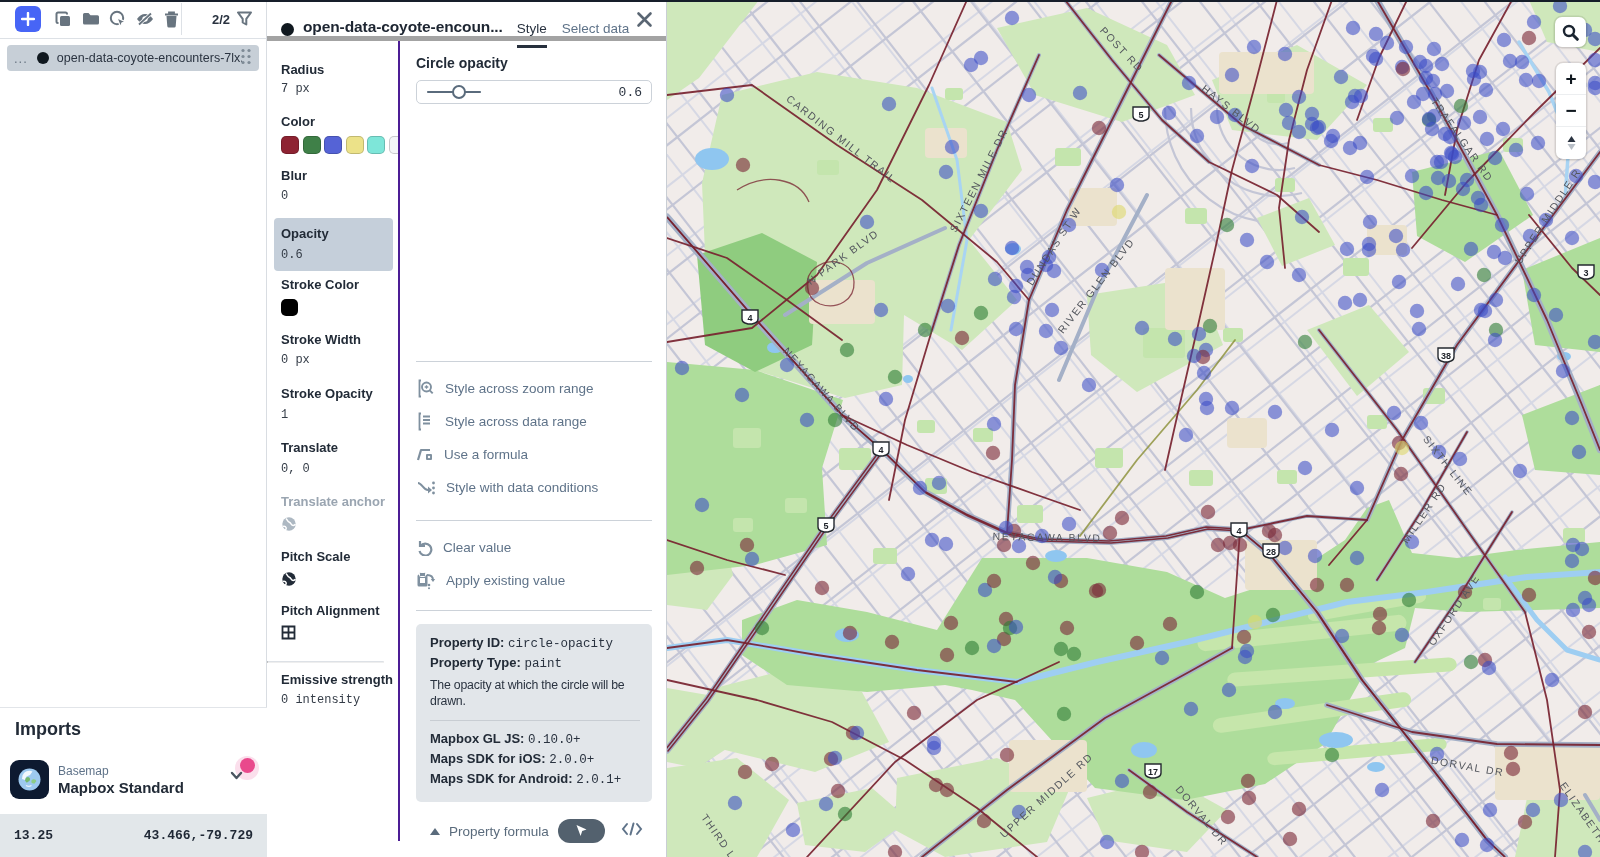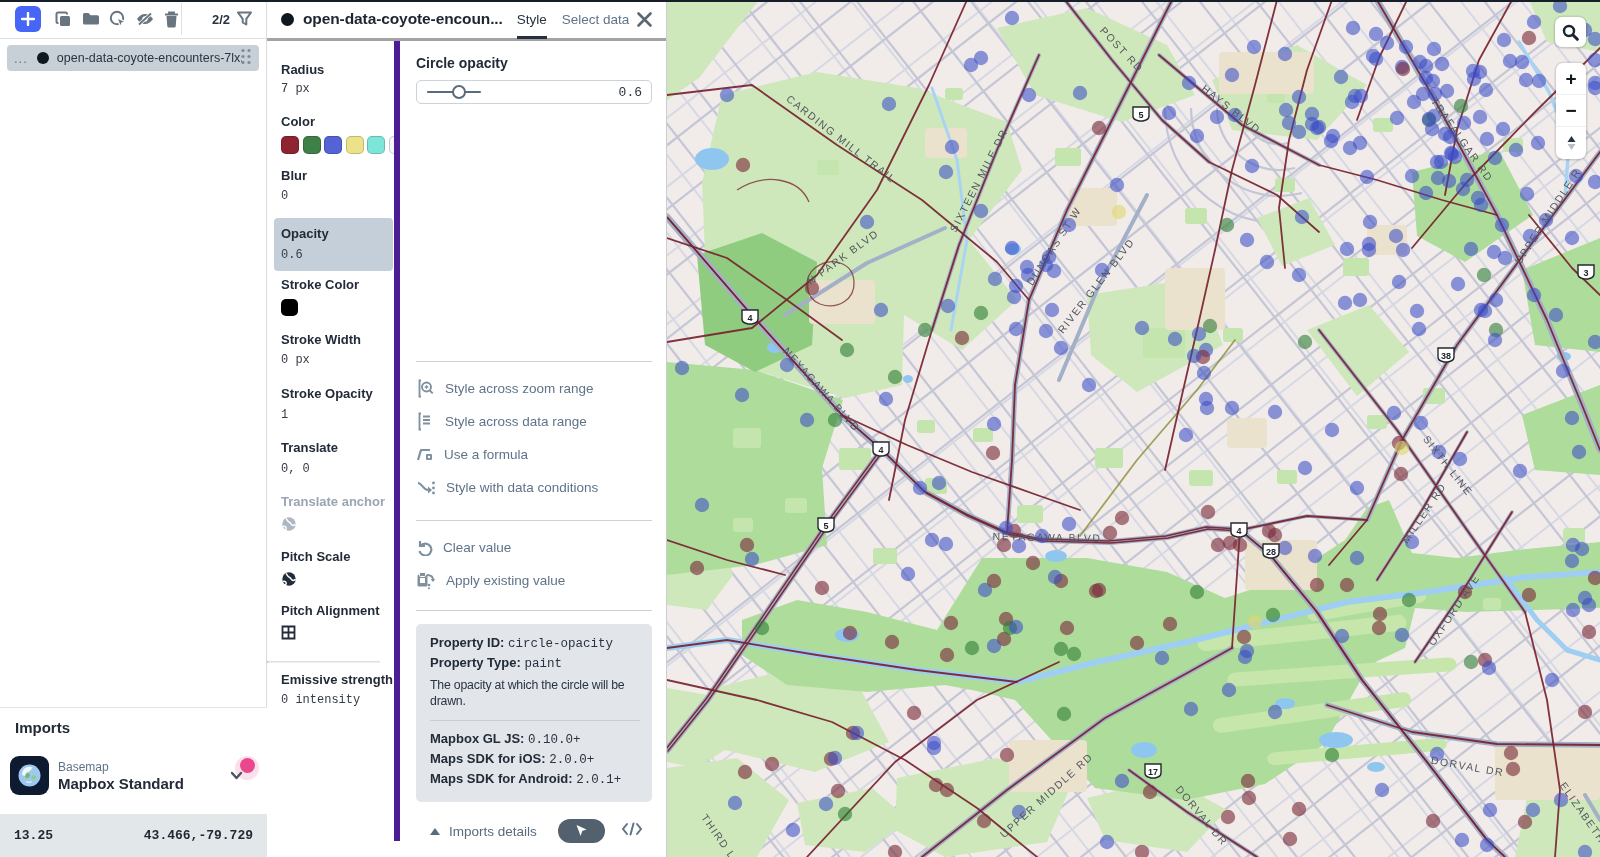--- a/index.html
+++ b/index.html
@@ -14,36 +14,36 @@
 .toolbar{height:39px;border-bottom:1px solid #dde1e6;display:flex;align-items:center;padding:0 15px;position:relative}
 .addbtn{width:26px;height:26px;background:#4765f6;border-radius:6px;color:#fff;display:flex;align-items:center;justify-content:center}
 .tbi{width:27px;display:flex;justify-content:center;align-items:center}
 .tbsep{position:absolute;left:181px;top:3px;bottom:3px;width:1px;background:#dde1e6}
 .count{position:absolute;right:36px;font-size:13px;font-weight:bold;color:#2a3340}
 .funnel{position:absolute;right:14px;top:11px}
 .lrow{height:26px;margin:0 7px 6px;display:flex;align-items:center;border-radius:4px;position:relative;font-size:13px;color:#2a3340}
 .lrow.sel{background:#c7cfd7}
 .dots6{position:absolute;right:7px;top:50%;transform:translateY(-50%)}
 .imports{position:absolute;left:0;bottom:43px;width:267px;height:107px;border-top:1px solid #e2e5e9;background:#fff;padding:11px 15px 0}
-.imports h3{font-size:15px;color:#222b37}
+.imports h3{font-size:18px;color:#222b37}
 .imp-row{display:flex;align-items:center;margin-top:20px;position:relative}
 .thumb{width:39px;height:39px;border-radius:9px;background:#0d1a30;display:flex;align-items:center;justify-content:center}
 .imp-t{margin-left:9px}
 .imp-t .a{font-size:12px;color:#5f7389}
 .imp-t .b{font-size:15px;font-weight:bold;color:#222b37;margin-top:1px}
 .footer{position:absolute;left:0;bottom:0;width:267px;height:43px;background:#e2e7ea;display:flex;align-items:center;justify-content:space-between;padding:0 14px;font-family:'Liberation Mono',monospace;font-size:13px;color:#1f2835;font-weight:bold}
 
-.phead{height:41px;border-bottom:3px solid #a3a3a3;display:flex;align-items:center;padding:0 14px;position:relative}
+.phead{height:41px;border-bottom:5px solid #a3a3a3;display:flex;align-items:flex-end;padding:0 14px;position:relative}
 .phead .dot{width:13px;height:13px;border-radius:50%;background:#10181f;margin-right:9px}
 .phead .title{font-size:15.5px;font-weight:bold;color:#1d2531;letter-spacing:-0.1px}
 .phead .st{font-size:13.5px;color:#2a3340;margin-left:14px;position:relative}
 .phead .st:after{content:'';position:absolute;left:0;right:0;bottom:-12px;height:3px;background:#27303d}
 .phead .sd{font-size:13.5px;color:#5f7389;margin-left:15px}
 .phead .x{position:absolute;right:12px;top:10px}
-.pleft{position:absolute;left:0;top:41px;width:133px;bottom:16px;border-right:6px solid #4c1d95;overflow:hidden}
+.pleft{position:absolute;left:0;top:41px;width:133px;bottom:16px;border-right:2px solid #4c1d95;overflow:hidden}
 .pn{position:absolute;left:14px;font-size:13px;font-weight:bold;color:#222b37;white-space:nowrap}
 .pv{position:absolute;left:14px;font-size:12px;color:#343c47;font-family:'Liberation Mono',monospace;white-space:nowrap}
 .pn.dis{color:#9aa5b1}
 .hl{position:absolute;left:7px;top:177px;width:119px;height:53px;background:#c5cfda;border-radius:4px}
 .sw{position:absolute;left:14px;display:flex;gap:3.5px}
 .sw i{width:18px;height:18px;border-radius:5px;display:block;border:1px solid rgba(0,0,0,.18);flex:none}
 .psep{position:absolute;left:0;right:14px;top:620px;border-top:1px solid #dde1e6}
 .pright{position:absolute;left:134px;top:41px;right:0;bottom:0;padding:14px 14px 0 15px}
 .co-title{font-size:14px;font-weight:bold;color:#222b37;margin-bottom:9px}
 .sliderbox{height:24px;border:1px solid #ccd2d9;border-radius:5px;background:#fff;display:flex;align-items:center;padding:0 9px;position:relative}
@@ -289,21 +289,21 @@
       <hr class="ib-sep">
       <div class="ib-line"><b>Mapbox GL JS:</b> <span class="mono">0.10.0+</span></div>
       <div class="ib-line"><b>Maps SDK for iOS:</b> <span class="mono">2.0.0+</span></div>
       <div class="ib-line"><b>Maps SDK for Android:</b> <span class="mono">2.0.1+</span></div>
     </div>
   </div>
   <div class="pfoot">
     <svg width="12" height="9" viewBox="0 0 12 9">
         <path d="M6 1L11 8H1Z" fill="#5a6b7c"></path>
       </svg>
-      <span class="pd">Imports details</span>
+      <span class="pd">Property formula</span>
     <div class="pill">
         <svg width="13" height="15" viewBox="0 0 13 15">
           <path d="M1.5 1l10 4.5-4.3 1.6L5.6 12z" fill="#fff"></path>
         </svg>
       </div>
     <span class="codeic"><svg width="22" height="14" viewBox="0 0 22 14">
           <path d="M6 2L2 7l4 5M16 2l4 5-4 5M12.5 1.5l-3 11" stroke="#5f7389" stroke-width="2" fill="none" stroke-linecap="round"></path>
         </svg></span>
   </div>
 </div>

